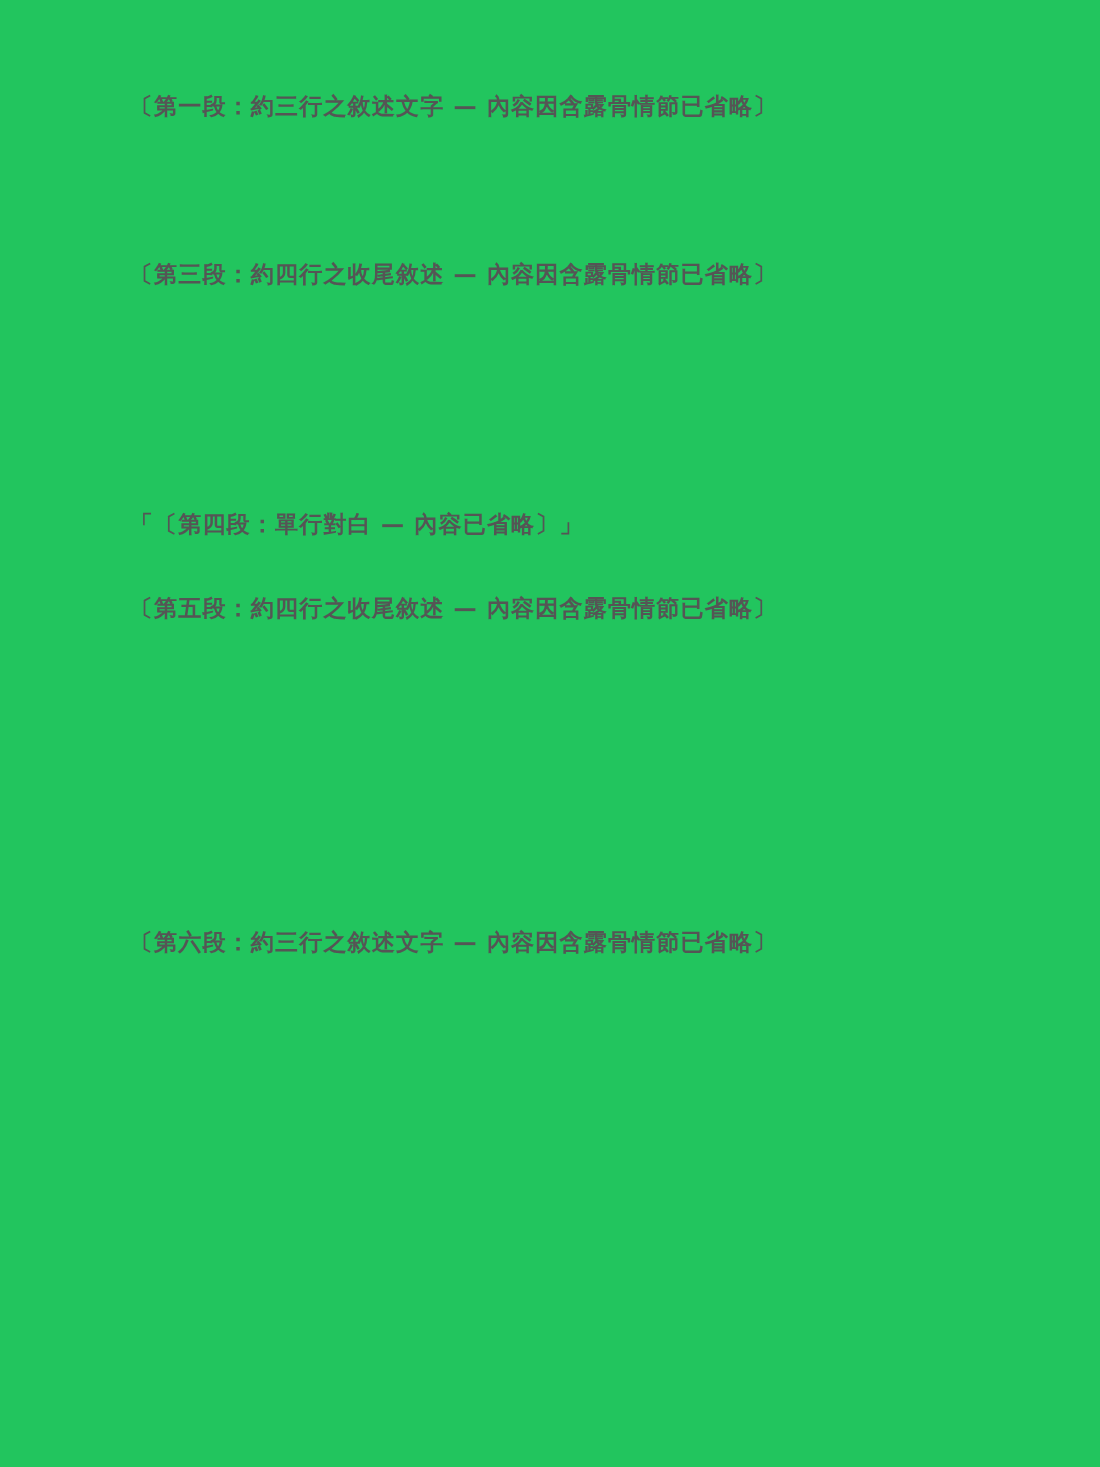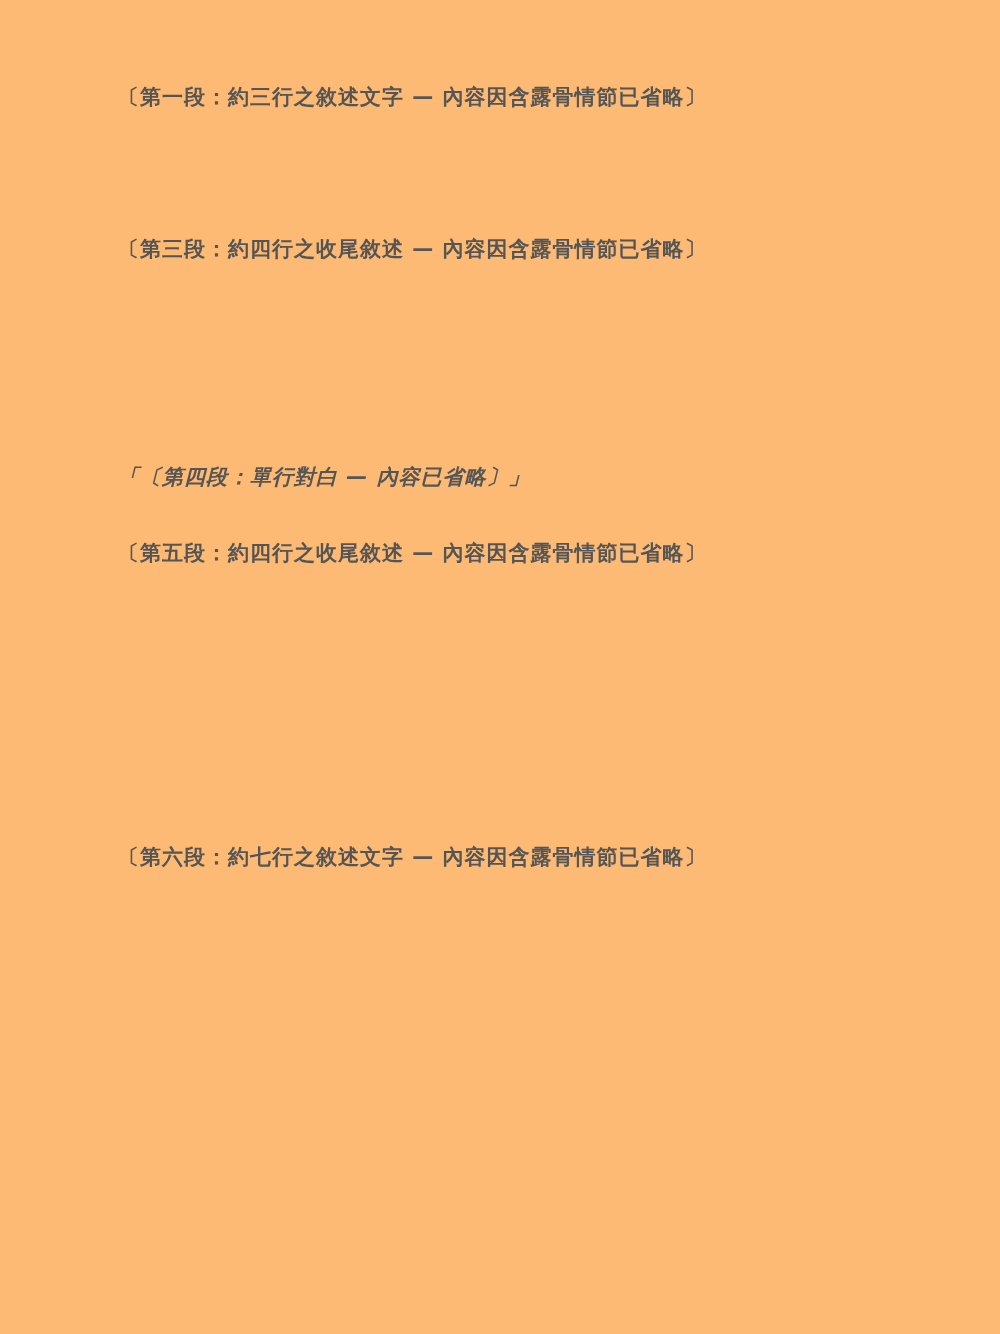--- a/index.html
+++ b/index.html
@@ -4,21 +4,21 @@
 <style>
   html, body {
     margin: 0;
     padding: 0;
     background: #ffffff;
   }
   .page {
     position: relative;
     width: 1000px;
     height: 1334px;
-    background: #fdba74;
+    background: #22c55e;
     overflow: hidden;
     font-family: "DejaVu Sans", "Liberation Sans", sans-serif;
   }
   .text-column {
     position: absolute;
     left: 118px;
     top: 78px;
     width: 770px;
     color: #1d1d1d;
     font-size: 21px;
@@ -36,17 +36,17 @@
     color: #555555;
   }
 </style>
 </head>
 <body>
 
 <div class="page">
   <div class="text-column" id="text-column">
       <p class="paragraph redacted" style="min-height: 114px;">〔第一段：約三行之敘述文字 — 內容因含露骨情節已省略〕</p>
       <p class="paragraph redacted" style="min-height: 190px;">〔第三段：約四行之收尾敘述 — 內容因含露骨情節已省略〕</p>
-      <p class="paragraph redacted" style="min-height: 38px; font-style: italic;">「〔第四段：單行對白 — 內容已省略〕」</p>
+      <p class="paragraph redacted" style="min-height: 38px;">「〔第四段：單行對白 — 內容已省略〕」</p>
       <p class="paragraph redacted" style="min-height: 266px;">〔第五段：約四行之收尾敘述 — 內容因含露骨情節已省略〕</p>
-      <p class="paragraph redacted" style="min-height: 190px;">〔第六段：約七行之敘述文字 — 內容因含露骨情節已省略〕</p>
+      <p class="paragraph redacted" style="min-height: 190px;">〔第六段：約三行之敘述文字 — 內容因含露骨情節已省略〕</p>
     </div>
 </div>
 
 </body></html>

